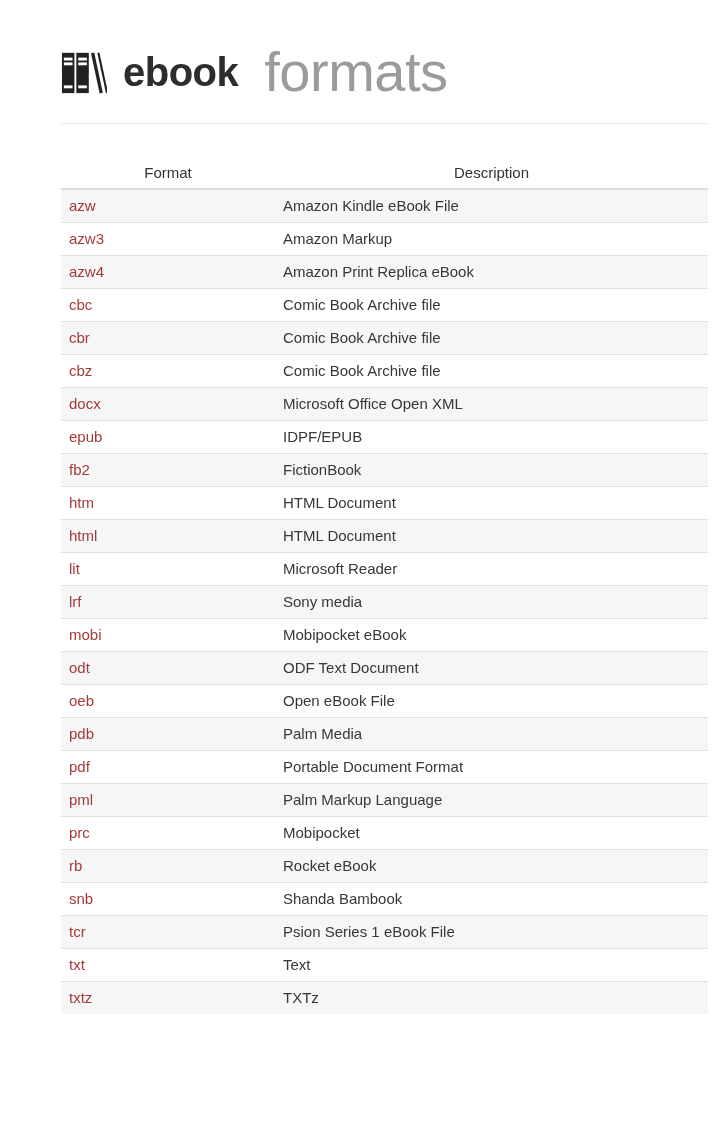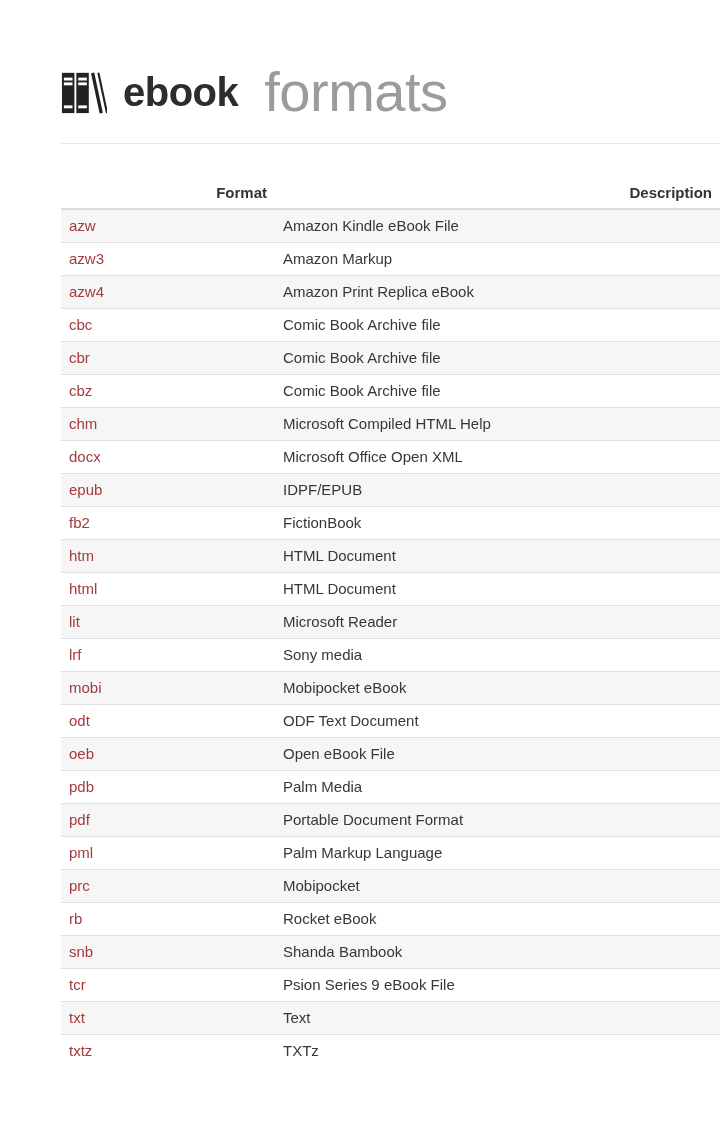--- a/index.html
+++ b/index.html
@@ -13,22 +13,21 @@
   *{box-sizing:border-box;}
   html,body{margin:0;padding:0;background:#fff;}
   body{
     font-family:"Liberation Sans","DejaVu Sans",sans-serif;
     color:var(--body-text);
     width:720px;
     min-height:1144px;
     overflow:hidden;
   }
   .page{
-    padding:44px 0 40px 61px;
-    margin-top:20px;
+    padding:44px 12px 40px 61px;
   }
   .brand{
     display:flex;
     align-items:center;
     gap:16px;
     padding-right:60px;
   }
   .brand-icon{
     width:46px;
     height:46px;
@@ -55,22 +54,22 @@
     border-top:1px solid #e8e8e8;
     margin:23px 0 0 0;
   }
   table.formats{
     width:100%;
     border-collapse:collapse;
     margin-top:33px;
     font-size:15px;
   }
   table.formats th{
-    text-align:right;
-    font-weight:700;
+    text-align:center;
+    font-weight:400;
     color:#333;
     padding:7px 8px;
     border-bottom:2px solid #dddddd;
   }
   table.formats th:first-child{width:214px;}
   table.formats td{
     padding:6px 8px;
     border-top:1px solid var(--border);
     color:var(--body-text);
     line-height:20px;
@@ -150,26 +149,20 @@
     <td>Comic Book Archive file</td>
   </tr>
 
   <tr>
     <td>
       <a class="format-link" href="#">cbz</a>
     </td>
     <td>Comic Book Archive file</td>
   </tr>
 
-  <tr>
-    <td>
-      <a class="format-link" href="#">chm</a>
-    </td>
-    <td>Microsoft Compiled HTML Help</td>
-  </tr>
 
   <tr>
     <td>
       <a class="format-link" href="#">docx</a>
     </td>
     <td>Microsoft Office Open XML</td>
   </tr>
 
   <tr>
     <td>
@@ -275,21 +268,21 @@
     <td>
       <a class="format-link" href="#">snb</a>
     </td>
     <td>Shanda Bambook</td>
   </tr>
 
   <tr>
     <td>
       <a class="format-link" href="#">tcr</a>
     </td>
-    <td>Psion Series 9 eBook File</td>
+    <td>Psion Series 1 eBook File</td>
   </tr>
 
   <tr>
     <td>
       <a class="format-link" href="#">txt</a>
     </td>
     <td>Text</td>
   </tr>
 
   <tr>

